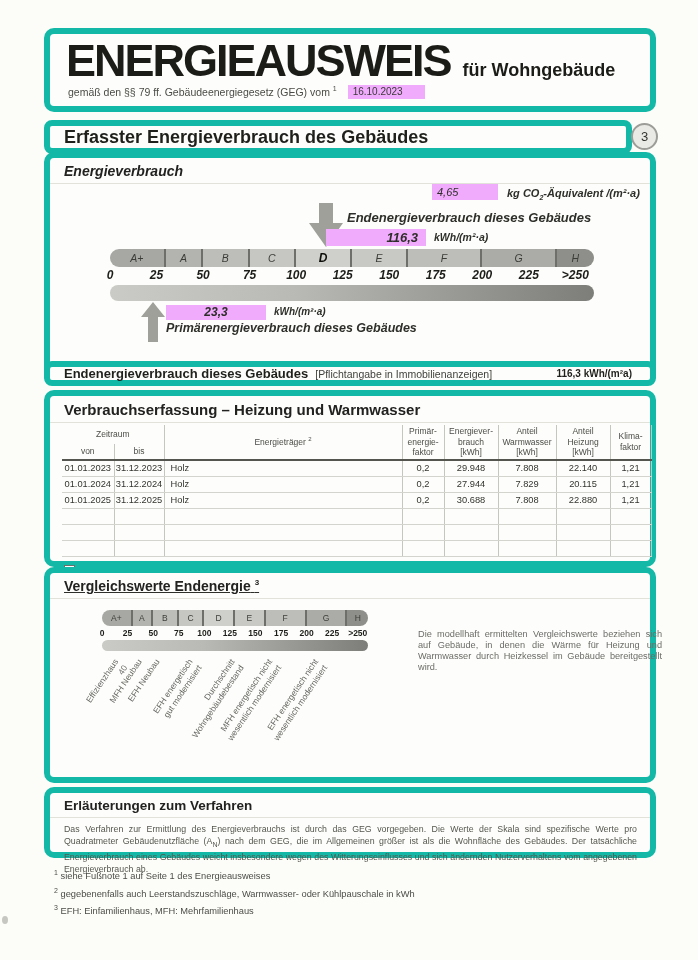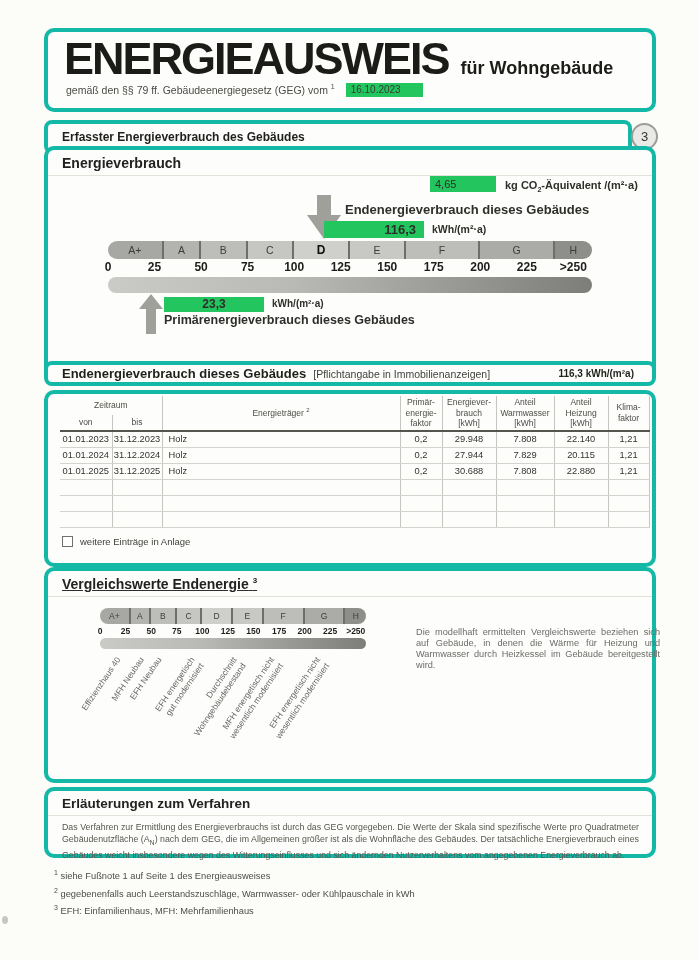--- a/index.html
+++ b/index.html
@@ -4,51 +4,51 @@
 <style>
   html,body{margin:0;padding:0;}
   body{
     width:698px;height:960px;position:relative;overflow:hidden;
     background:#fcfcf9;
     font-family:"Liberation Sans","DejaVu Sans",sans-serif;
     color:#2e2e2a;
   }
   .panel{
     position:absolute;left:44px;width:612px;
-    background:#fdfdfb;border:4px solid #14b8a6;border-radius:10px;
+    background:#fdfdfb;border:6px solid #14b8a6;border-radius:10px;
     box-sizing:border-box;
   }
   .panel-title{
     font-weight:bold;color:#222220;
     padding:5px 14px 4px 14px;border-bottom:1px solid #e2e2db;
   }
   
   #header-panel{top:28px;height:84px;}
   .title-row{display:flex;align-items:baseline;gap:12px;padding:4px 16px 0 16px;}
   .main-title{font-size:45px;font-weight:bold;letter-spacing:-2px;color:#1b1b18;line-height:1.02;}
   .title-suffix{font-size:18px;font-weight:bold;color:#1b1b18;}
   .law-row{padding:1px 16px 0 18px;font-size:10.5px;color:#4a4a46;}
   .law-sup{font-size:7px;vertical-align:super;}
   .date-box{display:inline-block;background:#e0e0da;color:#3a3a36;
     padding:1px 22px 2px 5px;margin-left:8px;font-size:10px;}
   
   #section-bar{top:120px;height:34px;width:588px;display:flex;align-items:center;
     padding:0 14px;border-radius:8px;}
-  .section-title{font-size:12px;font-weight:bold;color:#1f1f1c;}
+  .section-title{font-size:18px;font-weight:bold;color:#1f1f1c;}
   .reg-group{margin-left:auto;display:flex;align-items:baseline;gap:7px;padding-right:26px;}
   .reg-label{font-size:10.5px;font-weight:bold;color:#3c3c38;}
   .reg-value{font-size:10.5px;color:#3c3c38;}
   #page-circle{position:absolute;left:631px;top:123px;width:27px;height:27px;
     border:2px solid #9c9c98;border-radius:50%;background:#e9e9e5;box-sizing:border-box;
     display:flex;align-items:center;justify-content:center;font-size:13px;color:#333330;}
   
-  #energy-panel{top:146px;height:233px;}
+  #energy-panel{top:152px;height:233px;font-style:italic;}
   #energy-panel .abs{position:absolute;}
   .ghg-label{left:180px;top:27px;width:194px;text-align:right;font-size:11px;font-weight:bold;line-height:16px;}
-  .val-box{background:#22c55e;}
+  .val-box{background:#f0abfc;}
   .ghg-box{left:382px;top:26px;width:66px;height:16px;font-size:11px;line-height:16px;padding-left:5px;box-sizing:border-box;}
   .ghg-unit{left:457px;top:27px;font-size:11px;font-weight:bold;line-height:16px;}
   sub.small-sub{font-size:7px;}
   .down-arrow{left:259px;top:45px;width:34px;height:44px;}
   .end-label{left:297px;top:52px;font-size:13px;font-weight:bold;}
   .end-box{left:276px;top:71px;width:100px;height:17px;font-size:13px;font-weight:bold;
     line-height:17px;text-align:right;padding-right:8px;box-sizing:border-box;}
   .end-unit{left:384px;top:73px;font-size:10.5px;font-weight:bold;}
   .scale-bar{position:absolute;left:60px;width:484px;height:18px;display:flex;border-radius:9px;overflow:hidden;}
   #main-scale{top:91px;}
@@ -192,20 +192,21 @@
   <div class="abs pri-label">Primärenergieverbrauch dieses Gebäudes</div>
 </div>
 
 <div class="panel" id="mandatory-bar">
   <span class="mand-label">Endenergieverbrauch dieses Gebäudes</span>
   <span class="mand-note">[Pflichtangabe in Immobilienanzeigen]</span>
   <span class="mand-value"><span>116,3</span>&nbsp;<span>kWh/(m²a)</span></span>
 </div>
 
 <div class="panel" id="table-panel">
+  <div class="panel-title">Verbrauchserfassung – Heizung und Warmwasser</div>
   <table class="vtable">
     <colgroup>
       <col style="width:52px">
         <col style="width:50px">
         <col style="width:238px">
         <col style="width:42px">
       <col style="width:54px">
         <col style="width:58px">
         <col style="width:54px">
         <col style="width:41px">

